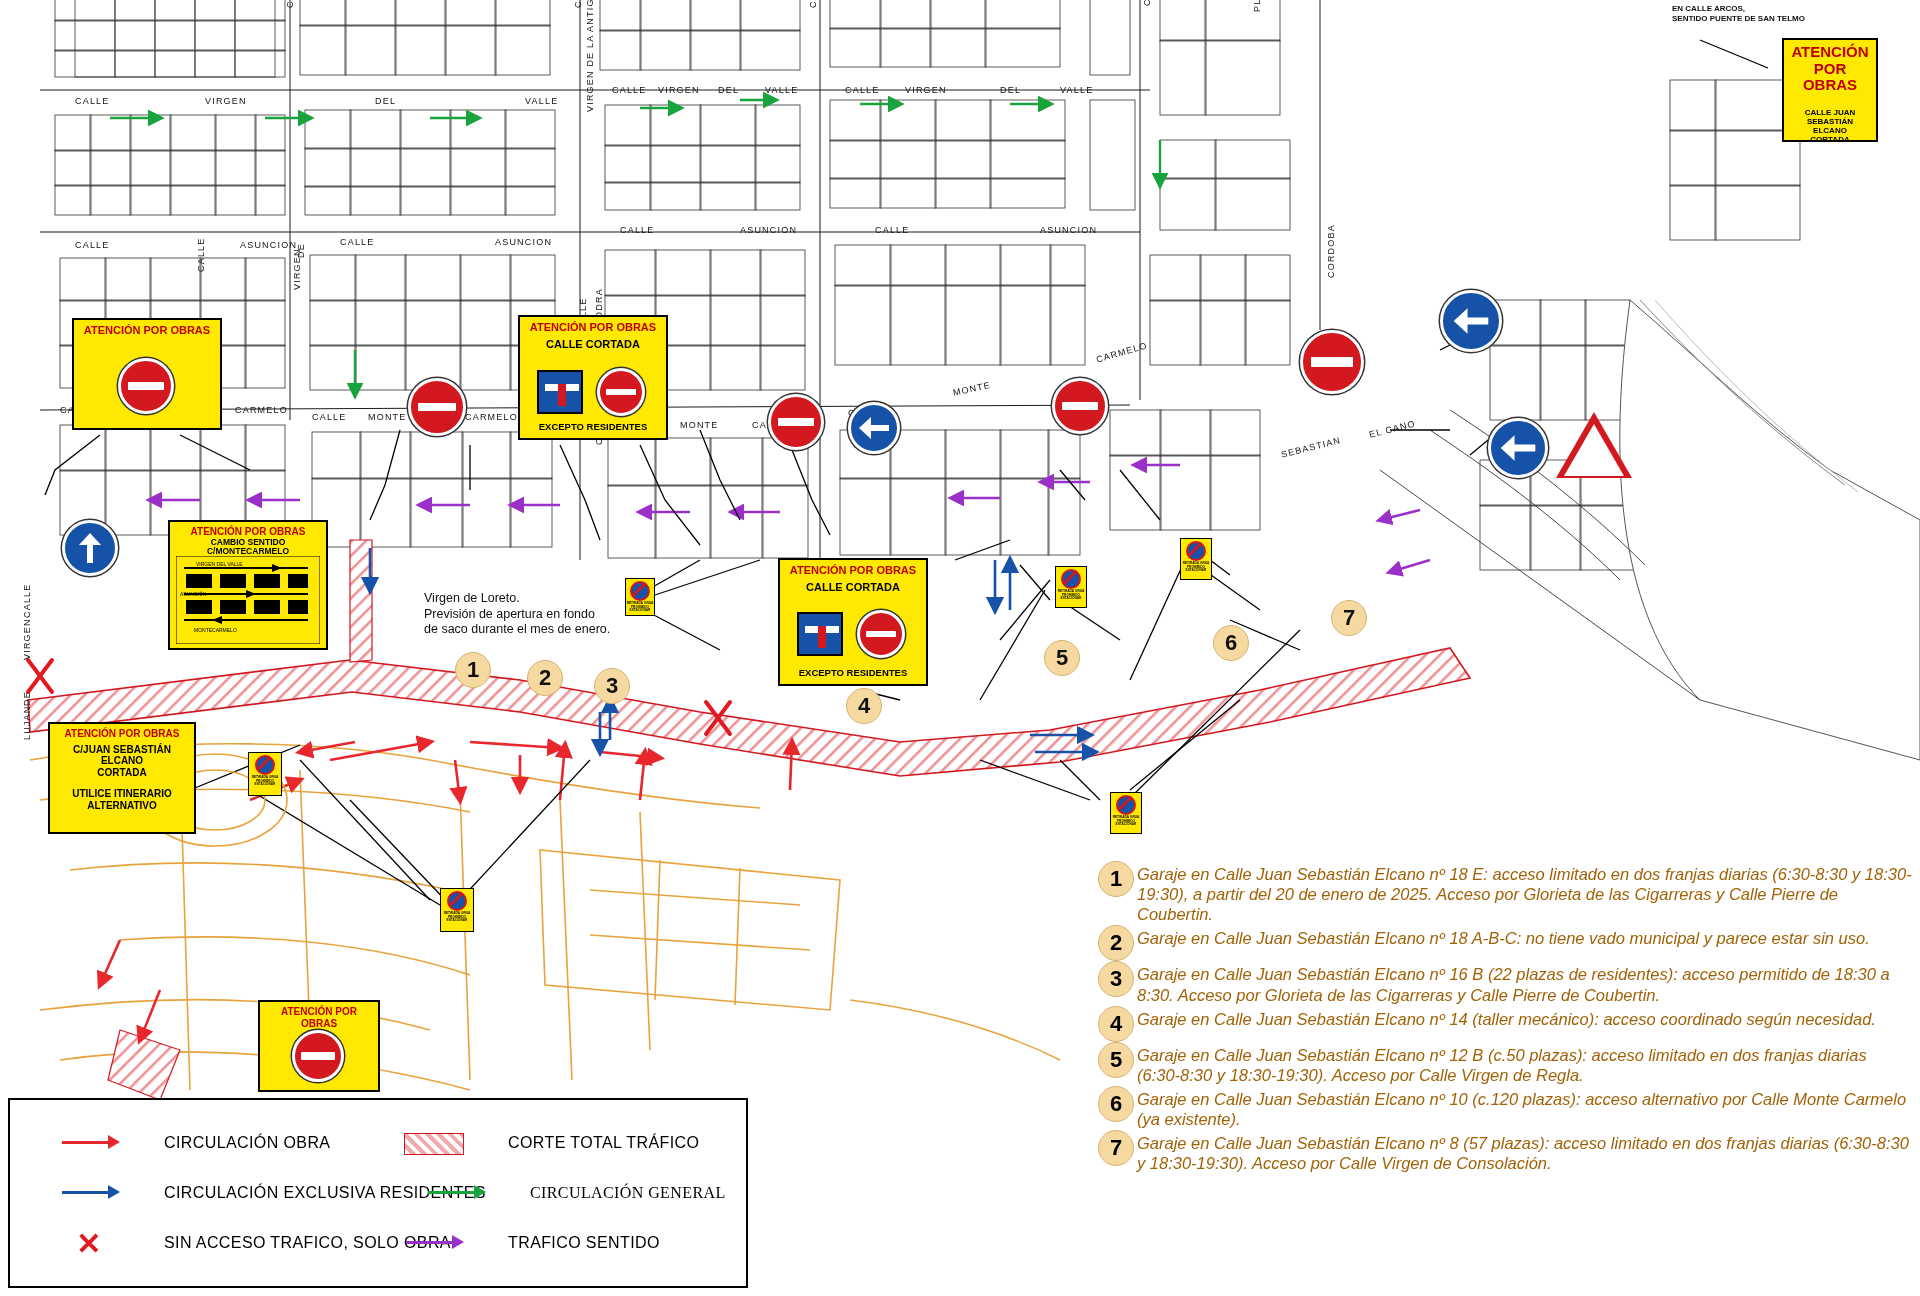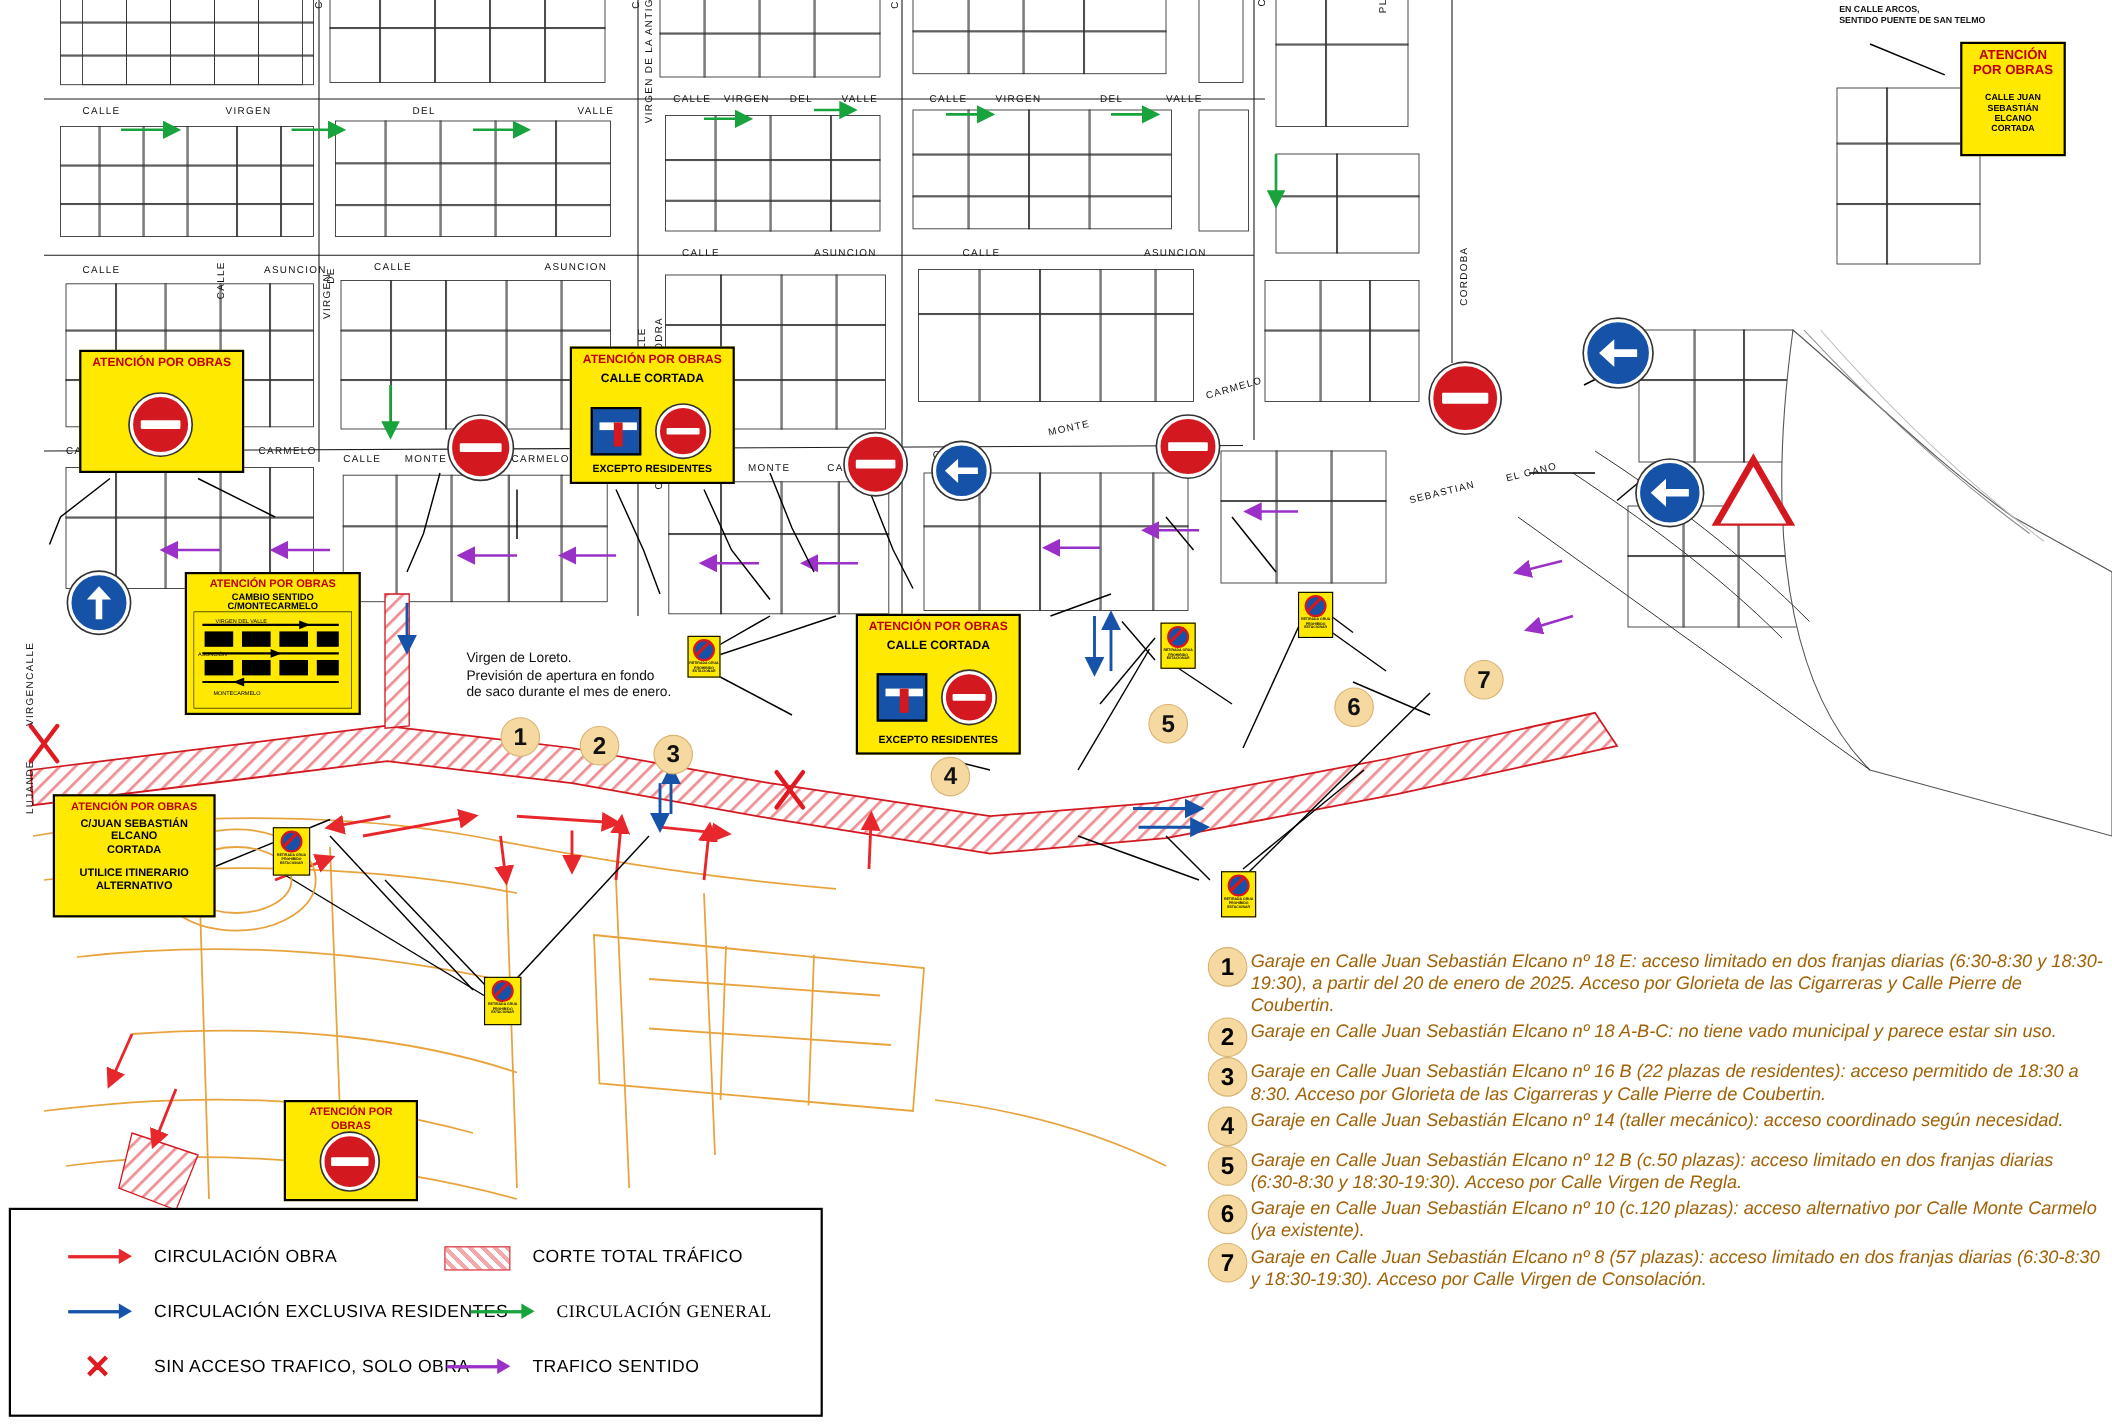--- a/index.html
+++ b/index.html
@@ -191,20 +191,21 @@
     background: #ffffff;
     border: 2px solid #000;
     box-sizing: border-box;
   }
   .legend-row {
     position: absolute;
     display: flex;
     align-items: center;
     font-size: 16px;
     letter-spacing: .4px;
+    gap: 24px;
   }
   .legend-sym {
     width: 72px;
     height: 26px;
     position: relative;
     margin-right: 12px;
     flex: 0 0 72px;
   }
   .legend-text { white-space: nowrap; }
 
@@ -711,21 +712,21 @@
     <span class="street-label" style="left:22px;top:706px;transform:rotate(-90deg);transform-origin:left top;">DE</span>
     <span class="street-label" style="left:22px;top:740px;transform:rotate(-90deg);transform-origin:left top;">LUJAN</span>
   </div>
 
   <div class="tiny-note" style="left:1672px;top:4px;width:180px;font-size:8px;">
     <div>EN CALLE ARCOS,</div>
     <div>SENTIDO PUENTE DE SAN TELMO</div>
   </div>
 
   <div class="sign-yellow" style="left:1782px;top:38px;width:96px;height:104px;font-size:8px;">
-    <span class="title" style="font-size:12px;line-height:1.1;">ATENCIÓN<br>POR OBRAS</span>
+    <span class="title" style="font-size:15px;line-height:1.1;">ATENCIÓN<br>POR OBRAS</span>
     <span class="sub" style="margin-top:14px;">CALLE JUAN</span>
     <span class="sub">SEBASTIÁN ELCANO</span>
     <span class="sub">CORTADA</span>
   </div>
 
   <div class="sign-yellow" style="left:72px;top:318px;width:150px;height:112px;font-size:11px;">
     <span class="title">ATENCIÓN POR OBRAS</span>
   </div>
   <div class="sign-circle no-entry" style="left:118px;top:358px;width:56px;height:56px;"></div>
 

